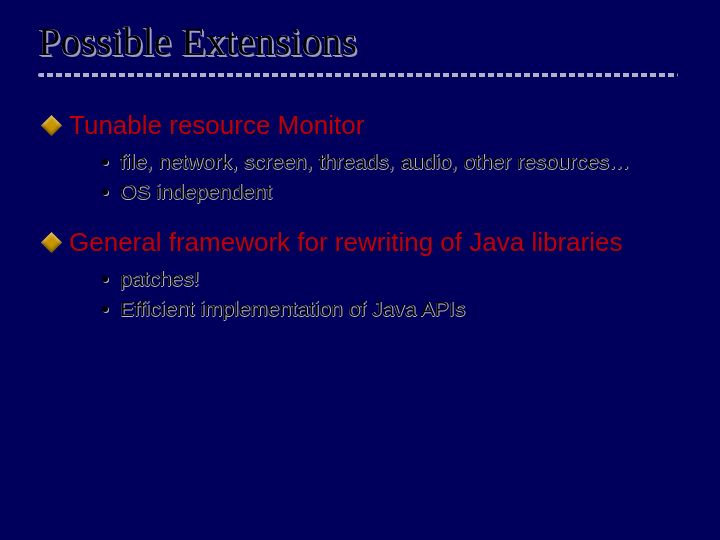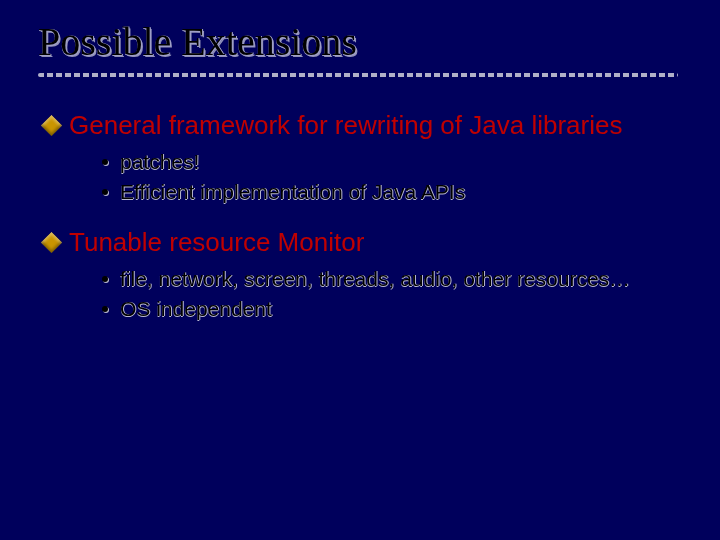--- a/index.html
+++ b/index.html
@@ -101,44 +101,44 @@
 <body>
 
 <div class="slide">
 
   <h1 class="title">Possible Extensions</h1>
   <div class="rule"></div>
 
   <div class="section">
     <div class="section-head">
       <div class="diamond"></div>
+      <div class="section-title">Tunable resource Monitor</div>
+    </div>
+    <div class="sub-list">
+      <div class="sub-item">
+        <div class="dot"></div>
+        <div class="sub-text">file, network, screen, threads, audio, other resources…</div>
+      </div>
+      <div class="sub-item">
+        <div class="dot"></div>
+        <div class="sub-text">OS independent</div>
+      </div>
+    </div>
+  </div>
+
+  <div class="section">
+    <div class="section-head">
+      <div class="diamond"></div>
       <div class="section-title">General framework for rewriting of Java libraries</div>
     </div>
     <div class="sub-list">
       <div class="sub-item">
         <div class="dot"></div>
         <div class="sub-text">patches!</div>
       </div>
       <div class="sub-item">
         <div class="dot"></div>
         <div class="sub-text">Efficient implementation of Java APIs</div>
       </div>
     </div>
   </div>
 
-  <div class="section">
-    <div class="section-head">
-      <div class="diamond"></div>
-      <div class="section-title">Tunable resource Monitor</div>
-    </div>
-    <div class="sub-list">
-      <div class="sub-item">
-        <div class="dot"></div>
-        <div class="sub-text">file, network, screen, threads, audio, other resources…</div>
-      </div>
-      <div class="sub-item">
-        <div class="dot"></div>
-        <div class="sub-text">OS independent</div>
-      </div>
-    </div>
-  </div>
-
 </div>
 
 </body></html>

